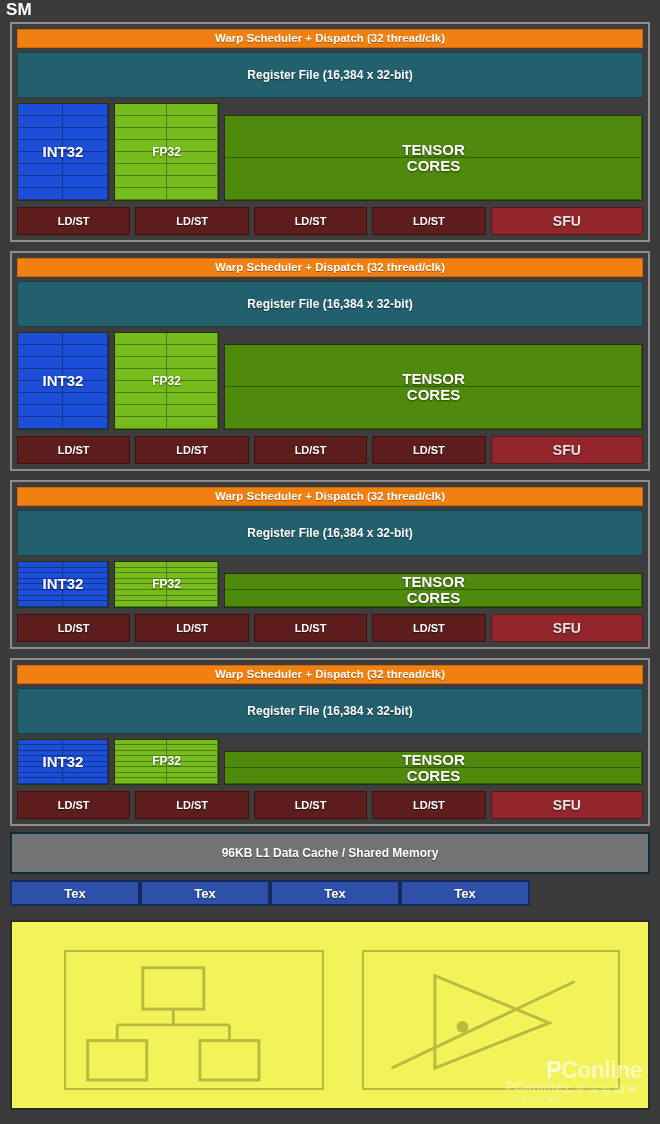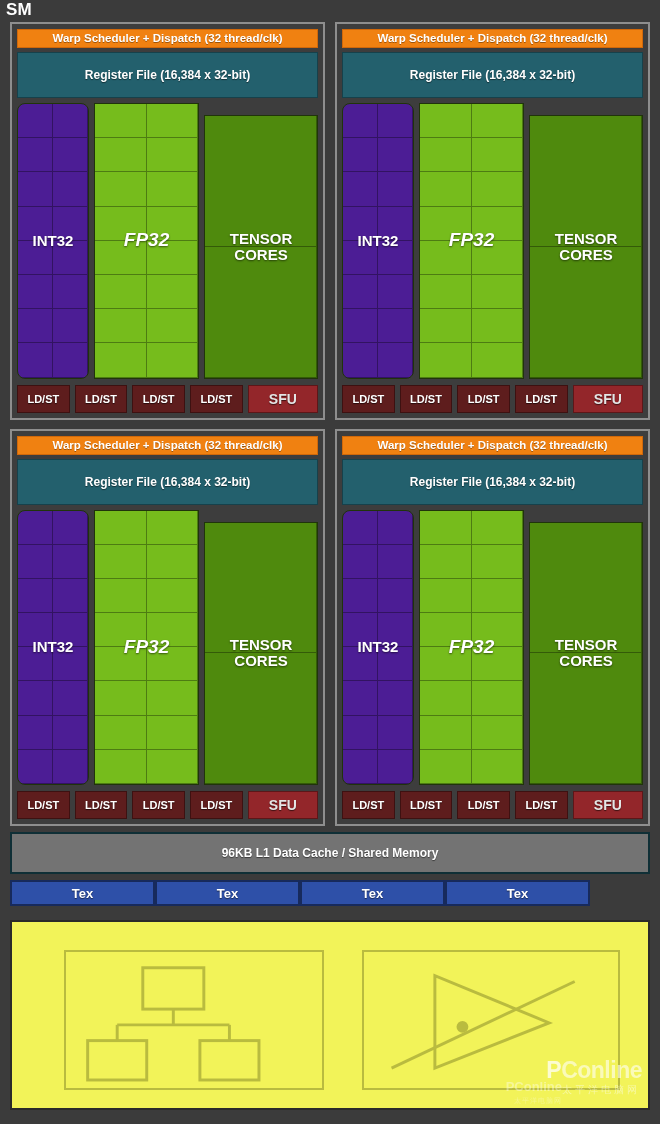--- a/index.html
+++ b/index.html
@@ -16,21 +16,21 @@
     position:absolute;left:6px;top:-1px;
     font-size:17px;font-weight:bold;color:#ffffff;
     letter-spacing:.2px;line-height:22px;
   }
 
   
   .partitions{
     position:absolute;left:10px;top:22px;
     width:640px;height:804px;
     display:grid;
-    grid-template-columns:1fr 1fr;
+    grid-template-columns:1fr;
     grid-template-rows:1fr 1fr;
     column-gap:10px;row-gap:9px;
   }
   .partition{
     border:2px solid #8e8e8e;
     background:#3d3d3d;
     padding:5px 5px 5px 5px;
     box-sizing:border-box;
     display:flex;flex-direction:column;
   }
@@ -64,33 +64,33 @@
     min-height:0;
   }
 
   .core-col{
     position:relative;
     box-sizing:border-box;
     border:1px solid #20340b;
     display:flex;align-items:center;justify-content:center;
     overflow:hidden;
   }
-  .core-int{ width:72px; background:#4c1d95;border-radius:8px; }
+  .core-int{ width:92px; background:#1d4ed8; }
   .core-fp { width:105px; background:#76bc1c; }
   .core-tc { flex:1;     background:#4f8a0d;margin-top:12px; }
 
   .core-label{
     position:relative;z-index:3;
     color:#ffffff;font-weight:bold;
     text-align:center;line-height:1.08;
     text-shadow:0 1px 2px rgba(0,0,0,.55);
     pointer-events:none;
   }
   .core-int .core-label{font-size:15px;}
-  .core-fp  .core-label{font-size:19px;font-style:italic;}
+  .core-fp  .core-label{font-size:12px;}
   .core-tc  .core-label{font-size:15px;}
 
   
   .cellgrid{
     position:absolute;inset:0;z-index:1;
     display:grid;
   }
   .cellgrid > i{
     border-right:1px solid rgba(0,0,0,.34);
     border-bottom:1px solid rgba(0,0,0,.34);
@@ -132,21 +132,21 @@
     color:#ffffff;
     font-size:12px;font-weight:bold;
     display:flex;align-items:center;justify-content:center;
     box-sizing:border-box;
     text-shadow:0 1px 1px rgba(0,0,0,.5);
   }
 
   
   .tex-row{
     position:absolute;left:10px;top:880px;
-    width:580px;height:26px;
+    width:520px;height:26px;
     display:flex;
   }
   .tex{
     flex:1;
     background:#2e50a8;
     border:2px solid #172a5c;
     color:#ffffff;
     font-size:13px;font-weight:bold;
     display:flex;align-items:center;justify-content:center;
     box-sizing:border-box;

